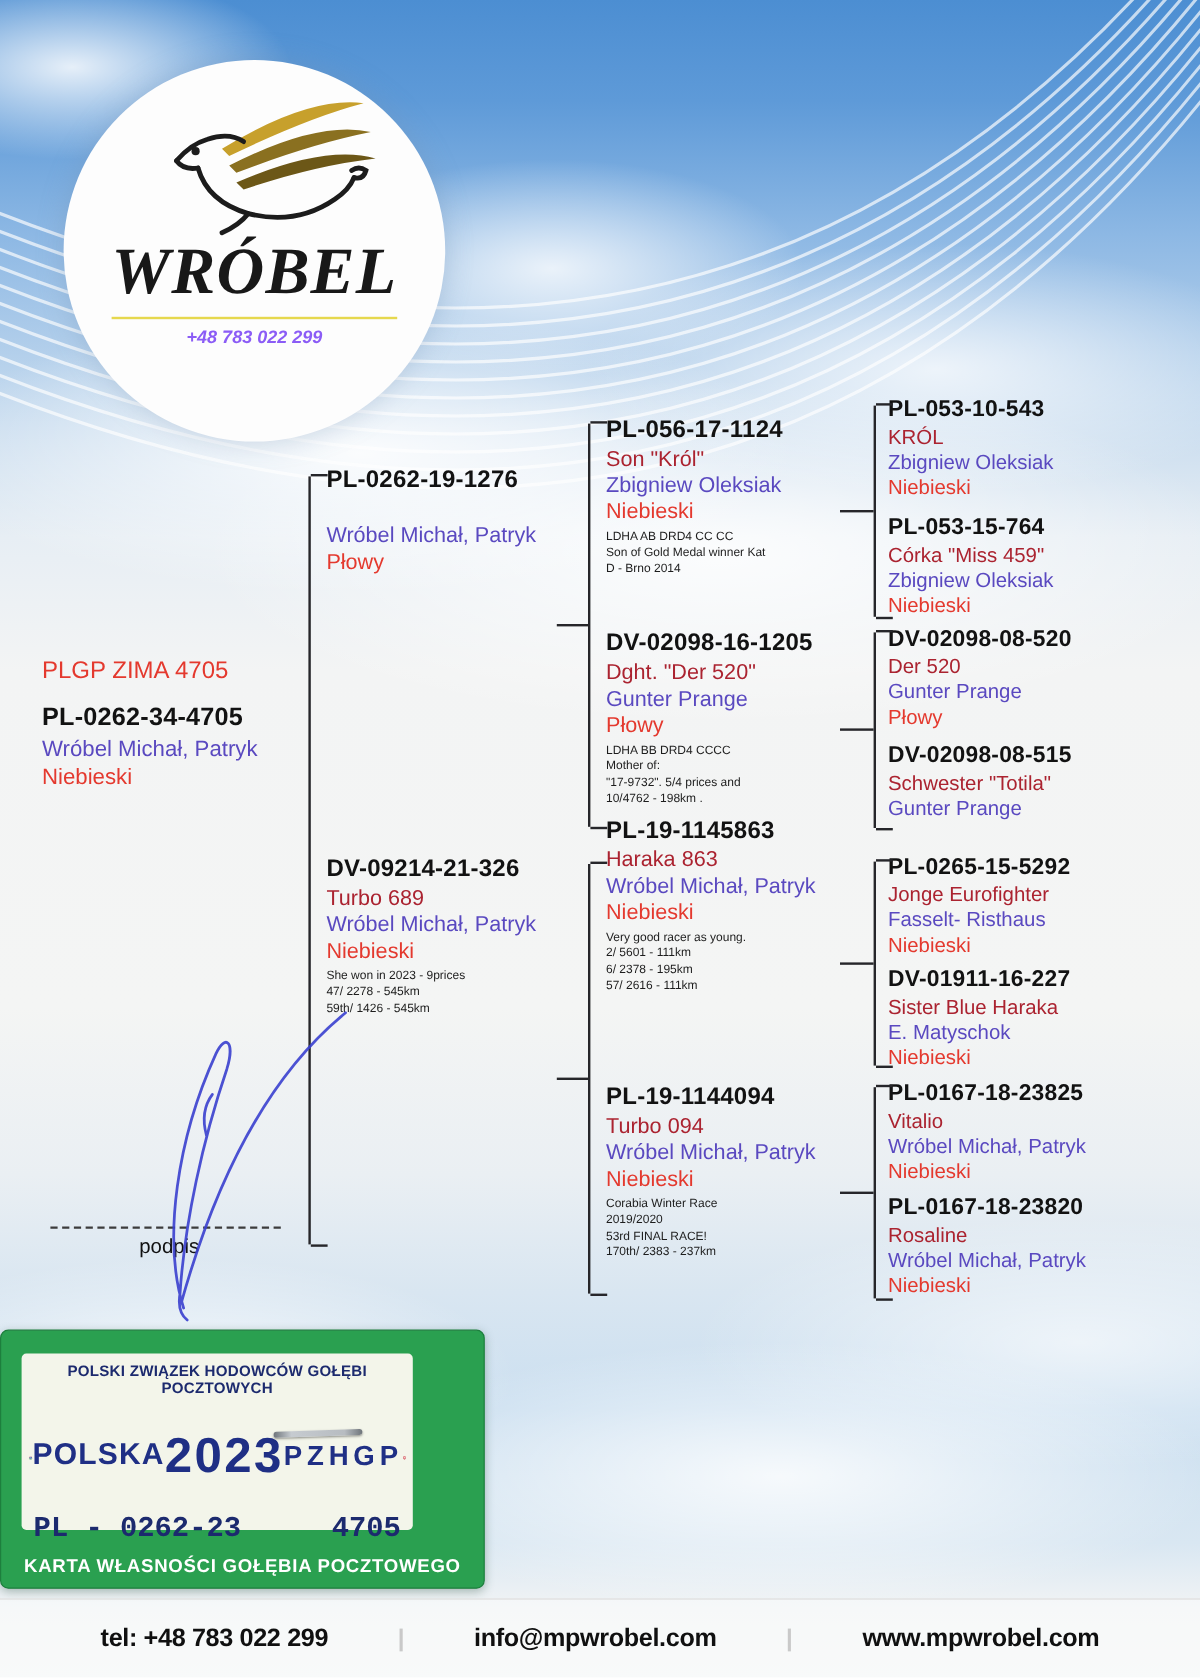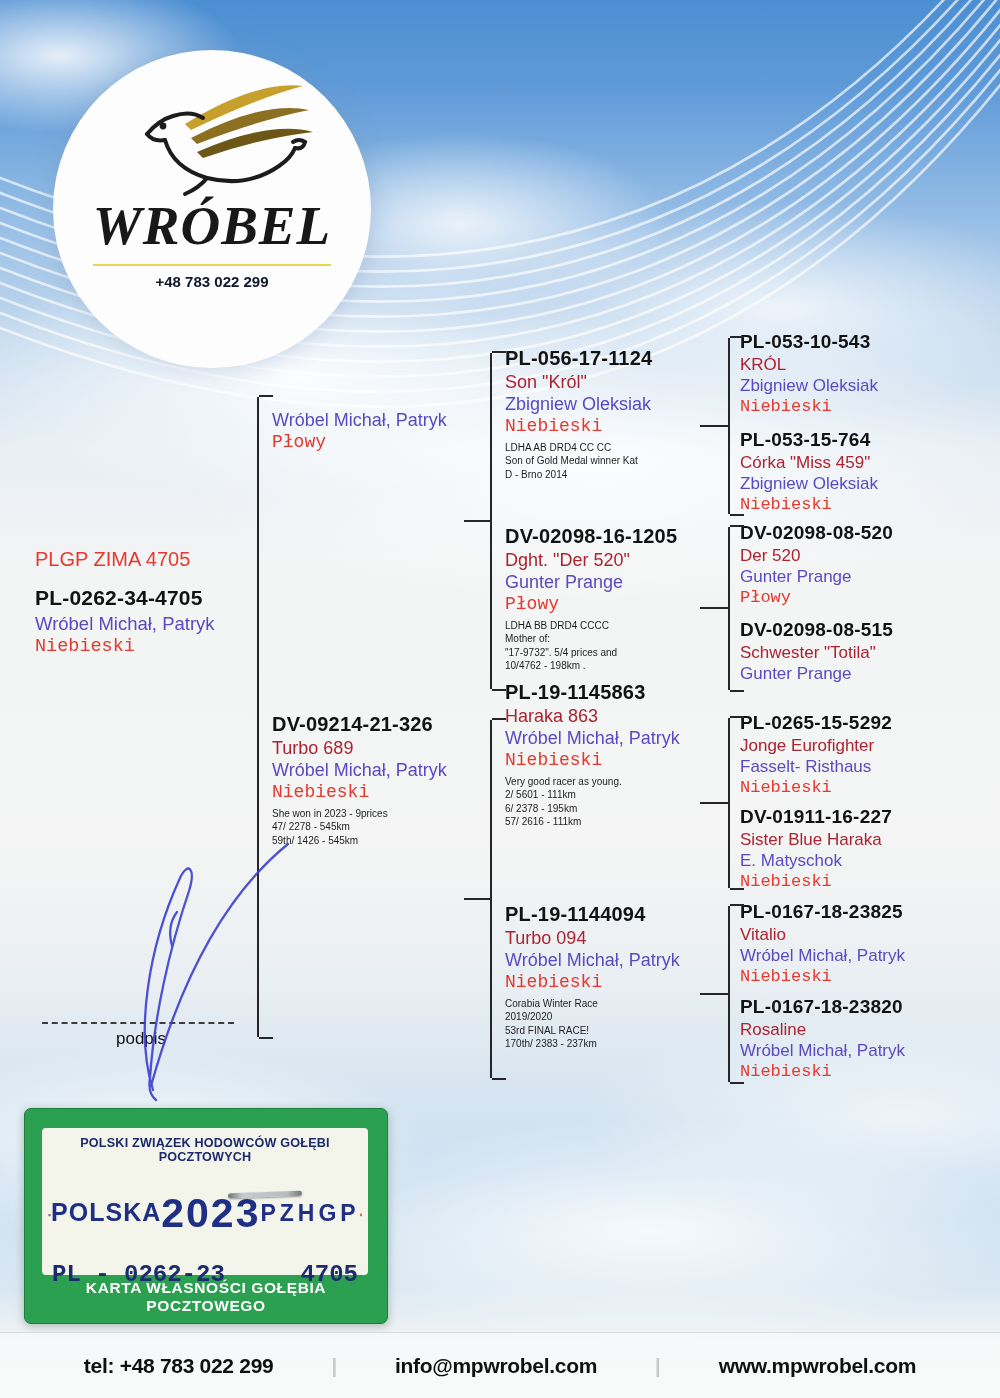--- a/index.html
+++ b/index.html
@@ -24,47 +24,47 @@
   .logo-circle{
     position:absolute;left:53px;top:50px;width:318px;height:318px;border-radius:50%;
     background:#fdfdfd;box-shadow:0 0 22px rgba(120,150,180,.35);
     display:flex;flex-direction:column;align-items:center;
   }
   .logo-dove{margin-top:22px}
   .logo-brand{font-family:"Liberation Serif", serif;font-weight:bold;font-style:italic;
     font-size:55px;color:#181818;letter-spacing:1px;margin-top:-6px;}
   .logo-names{font-size:22px;letter-spacing:5px;color:#1e1e1e;margin-top:2px;font-weight:500;}
   .logo-rule{width:238px;height:2px;background:#e6d84e;margin-top:7px;}
-  .logo-phone{font-size:15px;font-weight:bold;color:#0f172a;margin-top:7px;}
+  .logo-phone{font-size:15px;font-weight:bold;color:#8b5cf6;margin-top:7px;font-style:italic;}
   
   .node{position:absolute;width:238px;line-height:1.22;}
   .node .ring{font-size:20px;font-weight:bold;color:#121212;letter-spacing:.2px;margin-bottom:2px;}
   .node .name{font-size:18px;color:#ab2330;min-height:22px;}
   .node .owner{font-size:18px;color:#5a49c0;}
-  .node .colorline{font-size:18px;color:#e4392e;font-family:Liberation Mono, monospace;}
+  .node .colorline{font-size:18px;color:#e4392e;}
   .node .info{font-size:10px;color:#1d1d1d;margin-top:3px;line-height:1.32;white-space:pre-line;}
   .node.g4 .ring{font-size:19px;}
   .node.g4 .name,.node.g4 .owner,.node.g4 .colorline{font-size:17px;}
   .node.g4 .name{min-height:0;}
   .subject .title{font-size:20px;color:#e4392e;margin-bottom:14px;}
   .subject .ring{font-size:21px;}
   .subject .name,.subject .owner,.subject .colorline{font-size:18.5px;}
   
   .brk{position:absolute;border-left:2px solid #26262a;}
   .brk::before,.brk::after{content:'';position:absolute;left:0;width:14px;height:2px;background:#26262a;}
   .brk::before{top:-2px;}
   .brk::after{bottom:-2px;}
   .midarm{position:absolute;height:2px;background:#26262a;}
   
   .sig{position:absolute;left:30px;top:828px;pointer-events:none}
   .sig-dash{position:absolute;left:42px;top:1022px;width:192px;border-top:2px dashed #3c3c3c;}
   .sig-label{position:absolute;left:116px;top:1029px;font-size:17px;color:#111;}
   
-  .card{position:absolute;left:24px;top:1108px;width:362px;height:214px;background:#2aa050;
-    border-radius:7px;box-shadow:0 2px 8px rgba(40,80,60,.35);border:1px solid #1d7f3d;}
+  .card{position:absolute;left:0;top:1108px;width:362px;height:214px;background:#2aa050;
+    border-radius:7px;box-shadow:0 2px 8px rgba(40,80,60,.35);border:1px solid #1d7f3d;padding-left:40px;}
   .card-panel{position:absolute;left:17px;top:19px;width:326px;height:147px;background:#f3f5ea;
     border-radius:4px;padding:6px 6px 0 6px;box-sizing:border-box;}
   .card-title{font-size:12.6px;font-weight:bold;color:#1c2a6e;text-align:center;letter-spacing:.2px;margin-top:2px;}
   .card-mid{display:flex;align-items:center;justify-content:space-between;margin-top:3px;}
   .card-center{display:flex;flex-direction:row;align-items:center;line-height:1;margin-top:-6px;}
   .card-polska{font-size:25px;font-weight:bold;color:#1f2f85;letter-spacing:1px;}
   .card-year{font-size:41px;font-weight:bold;color:#1f2f85;letter-spacing:2px;margin-top:2px;}
   .card-org{font-size:23px;font-weight:bold;color:#1f2f85;letter-spacing:4px;margin-top:3px;}
   .card-bottom{display:flex;justify-content:space-between;align-items:center;margin-top:-2px;padding:0 4px;}
   .card-ringpfx,.card-ringnum{font-size:24px;font-weight:bold;color:#1c2a6e;font-family:Liberation Mono, monospace;}
@@ -119,20 +119,21 @@
   </div>
 
   <div class="node subject" style="left:35px;top:547px;">
     <div class="title">PLGP ZIMA 4705</div>
     <div class="ring">PL-0262-34-4705</div>
     <div class="owner">Wróbel Michał, Patryk</div>
     <div class="colorline">Niebieski</div>
   </div>
 
   <div class="node" style="left:272px;top:388px;">
+    <div class="ring">PL-0262-19-1276</div>
     <div class="name"></div>
     <div class="owner">Wróbel Michał, Patryk</div>
     <div class="colorline">Płowy</div>
   </div>
   <div class="node" style="left:272px;top:712px;">
     <div class="ring">DV-09214-21-326</div>
     <div class="name">Turbo 689</div>
     <div class="owner">Wróbel Michał, Patryk</div>
     <div class="colorline">Niebieski</div>
     <div class="info">She won in 2023 - 9prices

